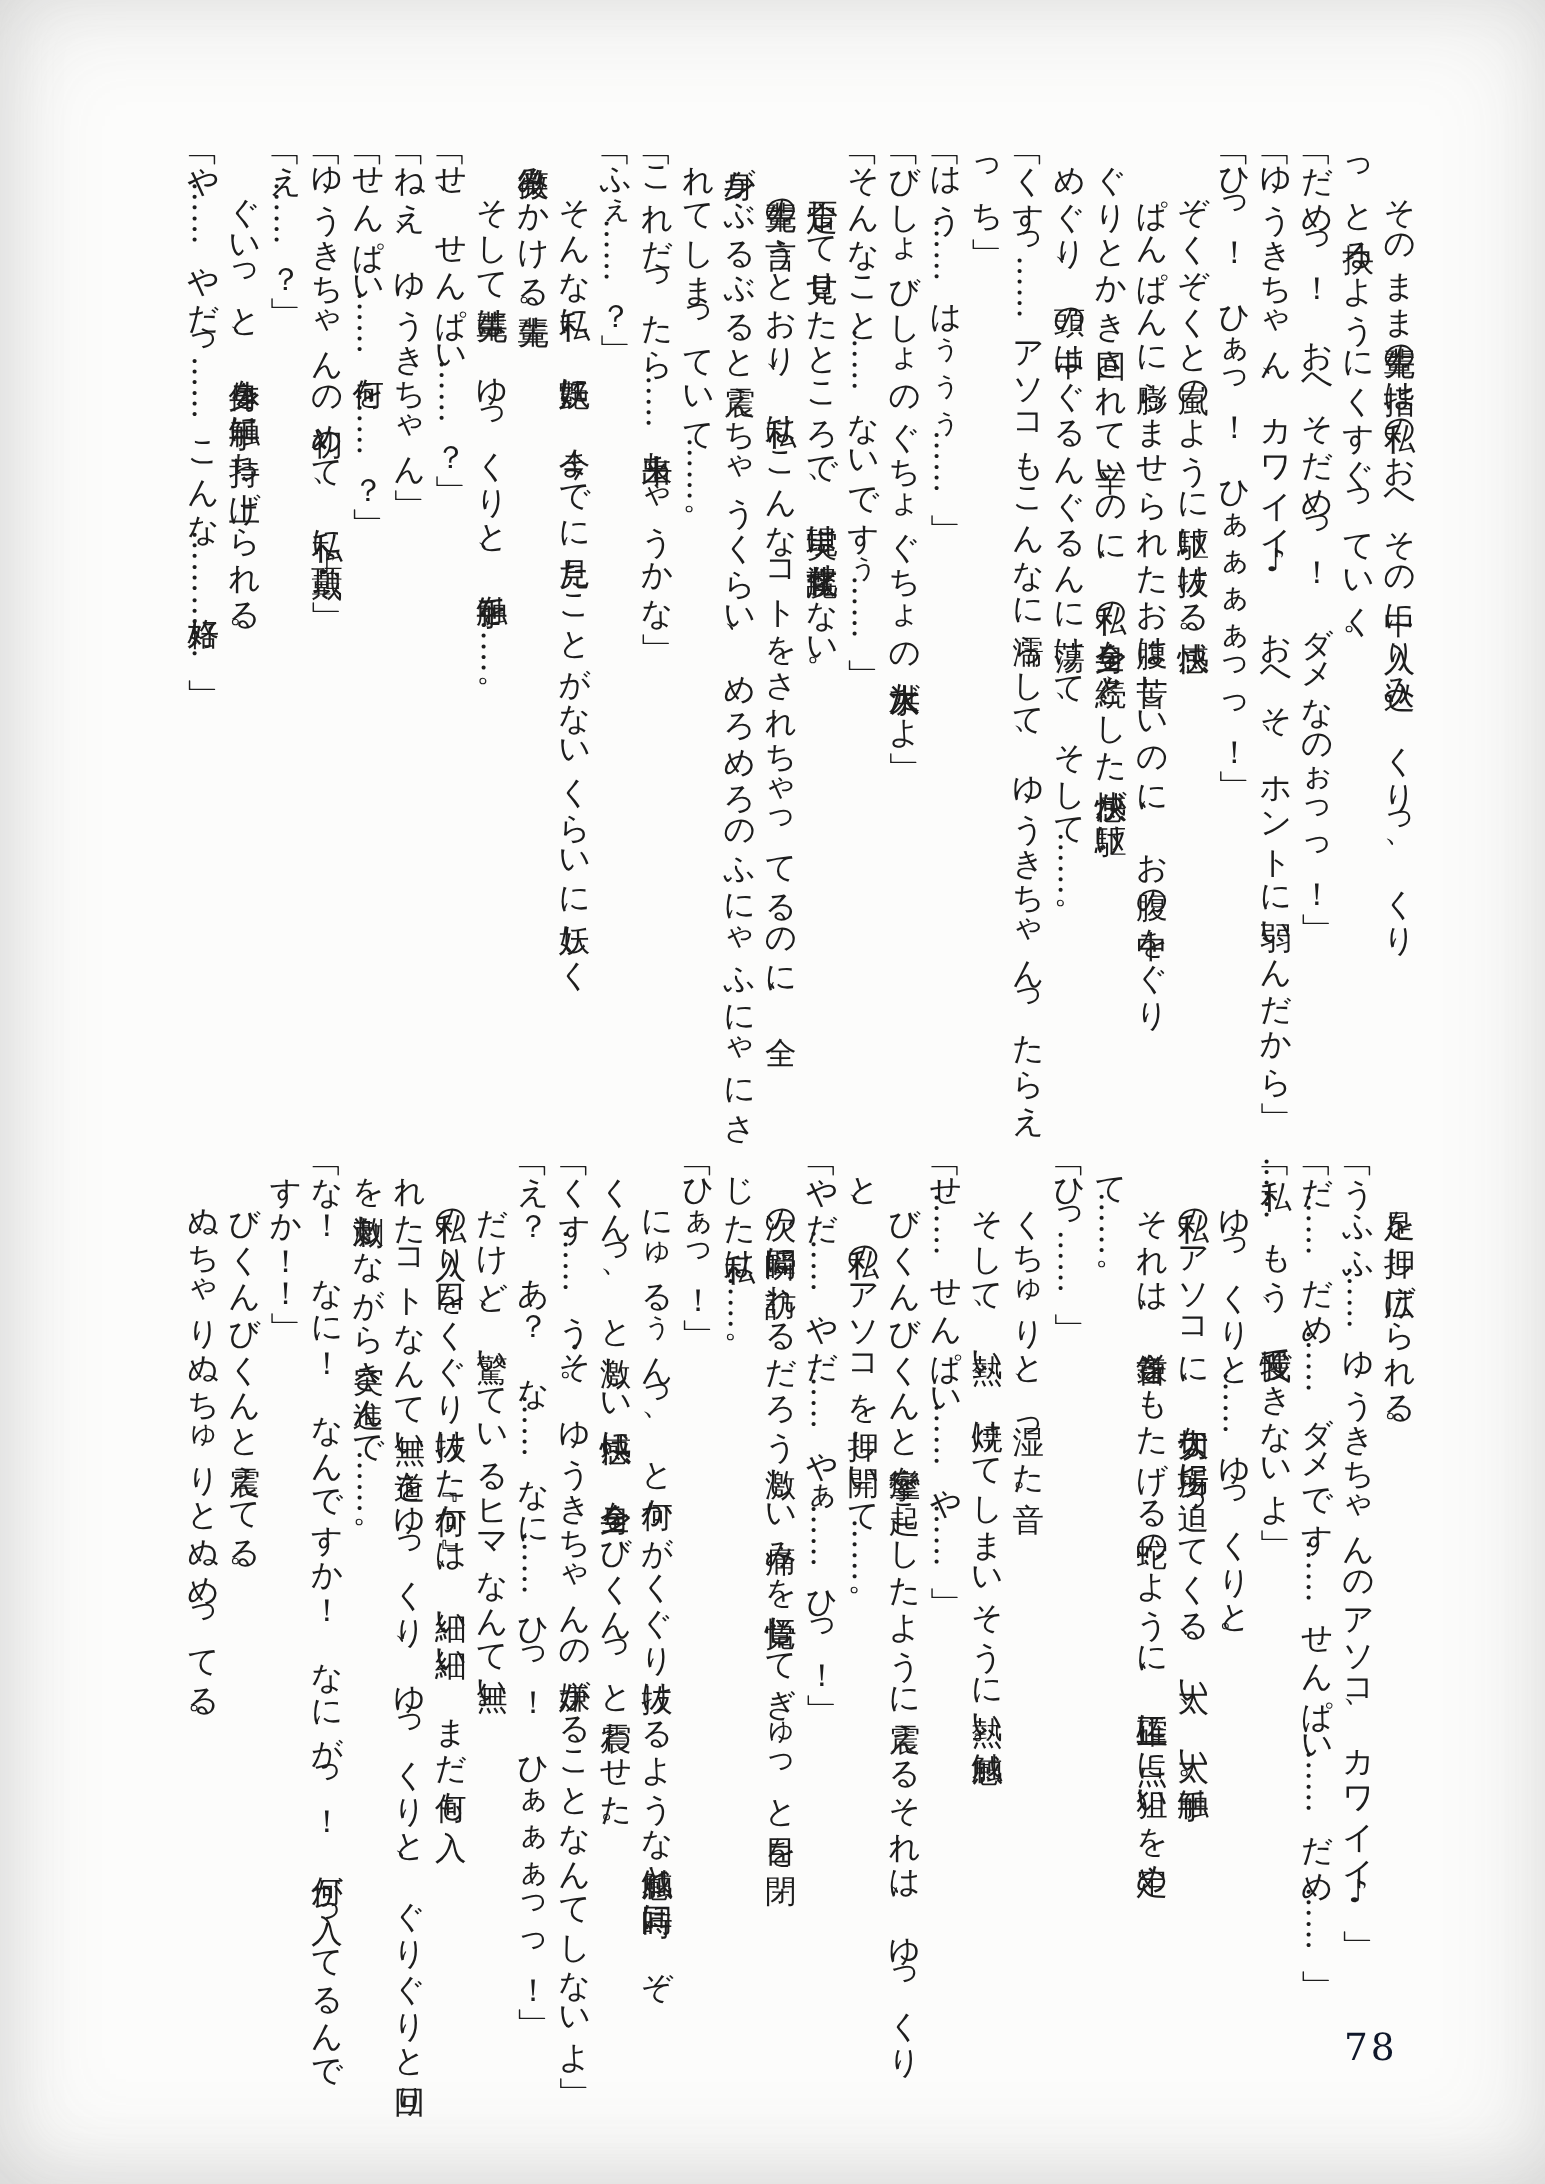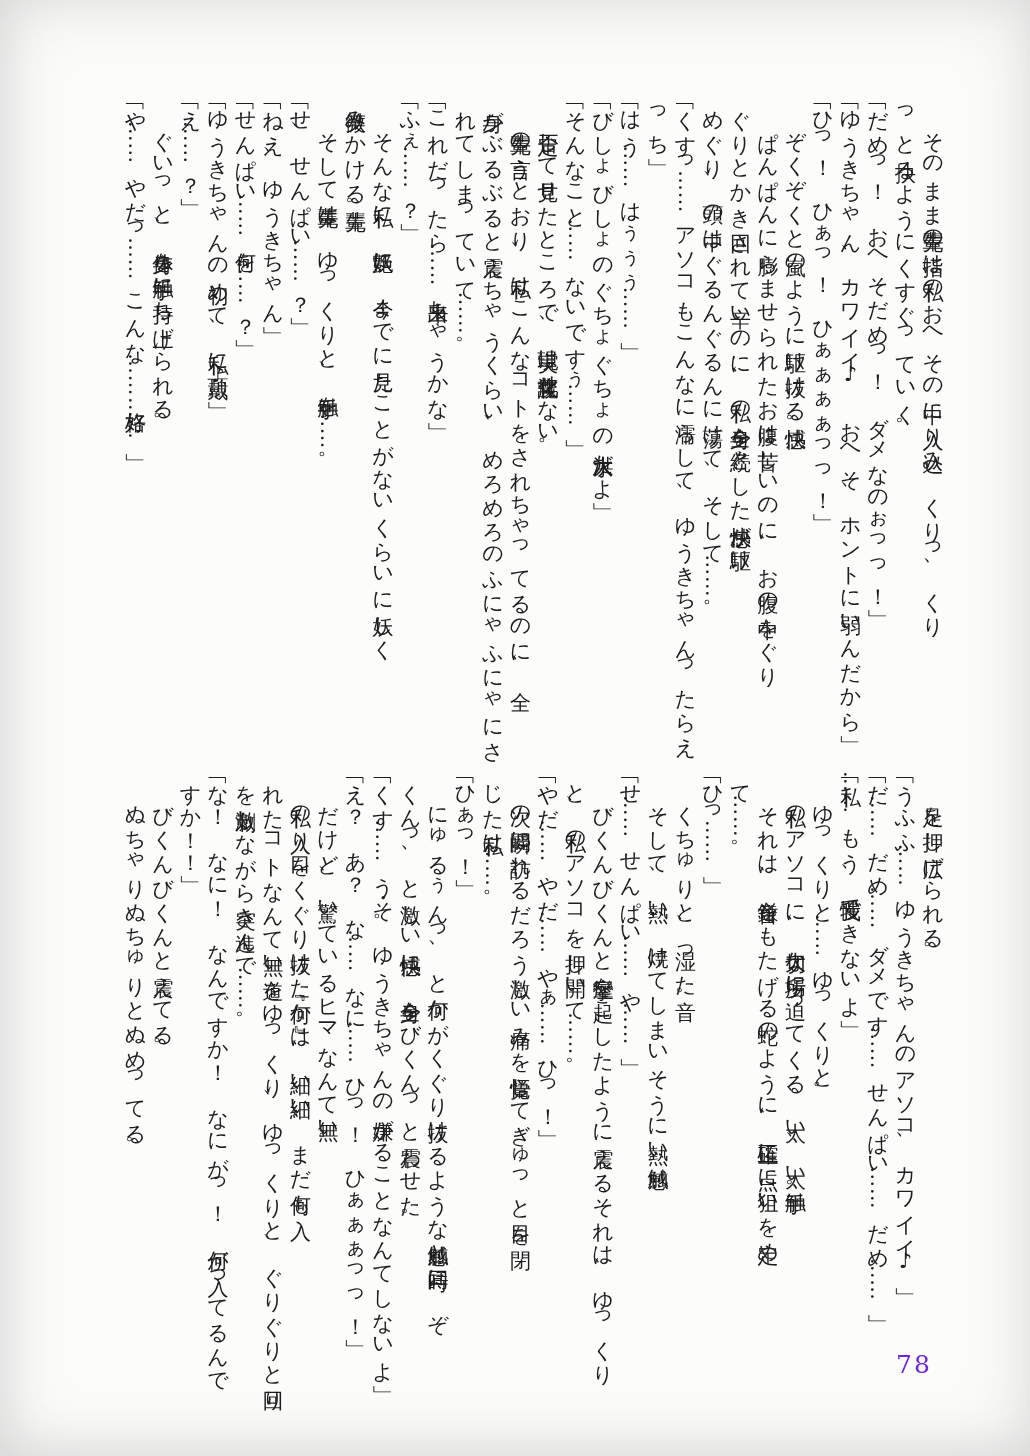--- a/index.html
+++ b/index.html
@@ -37,21 +37,21 @@
     padding: 0;
     line-height: 27.5px;
     white-space: pre;
   }
   .page-number {
     position: absolute;
     top: 1350px;
     left: 896px;
     font-size: 25px;
     letter-spacing: 2px;
-    color: #6d28d9;
+    color: #0f172a;
     font-family: "DejaVu Serif", "Liberation Serif", serif;
   }
 </style>
 </head>
 <body>
 
 <div class="page">
   <div class="text-block block-top" id="block-top">
       <p class="line">　そのまま先輩の指は私のおへその中に入り込み、くりっ、くり</p>
       <p class="line">っと抉るようにくすぐっていく。</p>

